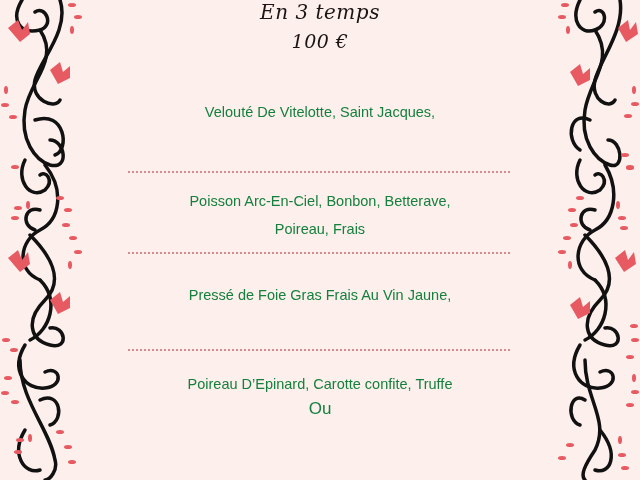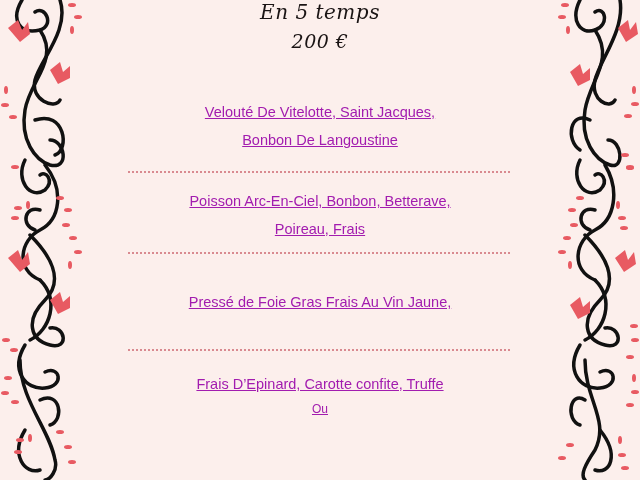--- a/index.html
+++ b/index.html
@@ -15,23 +15,23 @@
   .border.right { right:0; }
   .title {
     position:absolute; left:0; right:0; text-align:center;
     font-family:"DejaVu Serif", serif; font-style:italic;
     font-size:20px; color:#1a1414; letter-spacing:0.5px;
   }
   .title.l1 { top:0px; }
   .title.l2 { top:30px; font-size:19px; }
   .course {
     position:absolute; left:0; right:0; text-align:center;
-    font-size:14.5px; line-height:28px; color:#a21caf;text-decoration:underline;
+    font-size:14.5px; line-height:28px; color:#15803d;
   }
-  .course .small { font-size:12px; line-height:22px; }
+  .course .small { font-size:17px; line-height:22px; }
   .sep {
     position:absolute; left:128px; width:382px; height:0;
     border-top:2px dotted #d98a90;
   }
 </style>
 </head>
 <body>
 
 <svg class="border left" viewBox="0 0 90 480">
   <g fill="none" stroke="#111" stroke-width="3.5" stroke-linecap="round">
@@ -130,36 +130,35 @@
     <ellipse cx="85" cy="392" rx="4" ry="2"></ellipse>
     <ellipse cx="80" cy="405" rx="4" ry="2"></ellipse>
     <ellipse cx="20" cy="445" rx="4" ry="2"></ellipse>
     <ellipse cx="12" cy="458" rx="4" ry="2"></ellipse>
     <ellipse cx="70" cy="440" rx="2" ry="4"></ellipse>
     <ellipse cx="72" cy="455" rx="4" ry="2"></ellipse>
     <ellipse cx="75" cy="468" rx="4" ry="2"></ellipse>
   </g>
 </svg>
 
-<div class="title l1">En 5 temps</div>
-<div class="title l2">200 €</div>
+<div class="title l1">En 3 temps</div>
+<div class="title l2">100 €</div>
 
 <div class="course" style="top:98px;">
   <div>Velouté De Vitelotte, Saint Jacques,</div>
-  <div>Bonbon De Langoustine</div>
 </div>
 <div class="sep" style="top:171px;"></div>
 
 <div class="course" style="top:187px;">
   <div>Poisson Arc-En-Ciel, Bonbon, Betterave,</div>
   <div>Poireau, Frais</div>
 </div>
 <div class="sep" style="top:252px;"></div>
 
-<div class="course" style="top:288px;">
+<div class="course" style="top:281px;">
   <div>Pressé de Foie Gras Frais Au Vin Jaune,</div>
 </div>
 <div class="sep" style="top:349px;"></div>
 
 <div class="course" style="top:370px;">
-  <div>Frais D’Epinard, Carotte confite, Truffe</div>
+  <div>Poireau D’Epinard, Carotte confite, Truffe</div>
   <div class="small">Ou</div>
 </div>
 
 </body></html>

